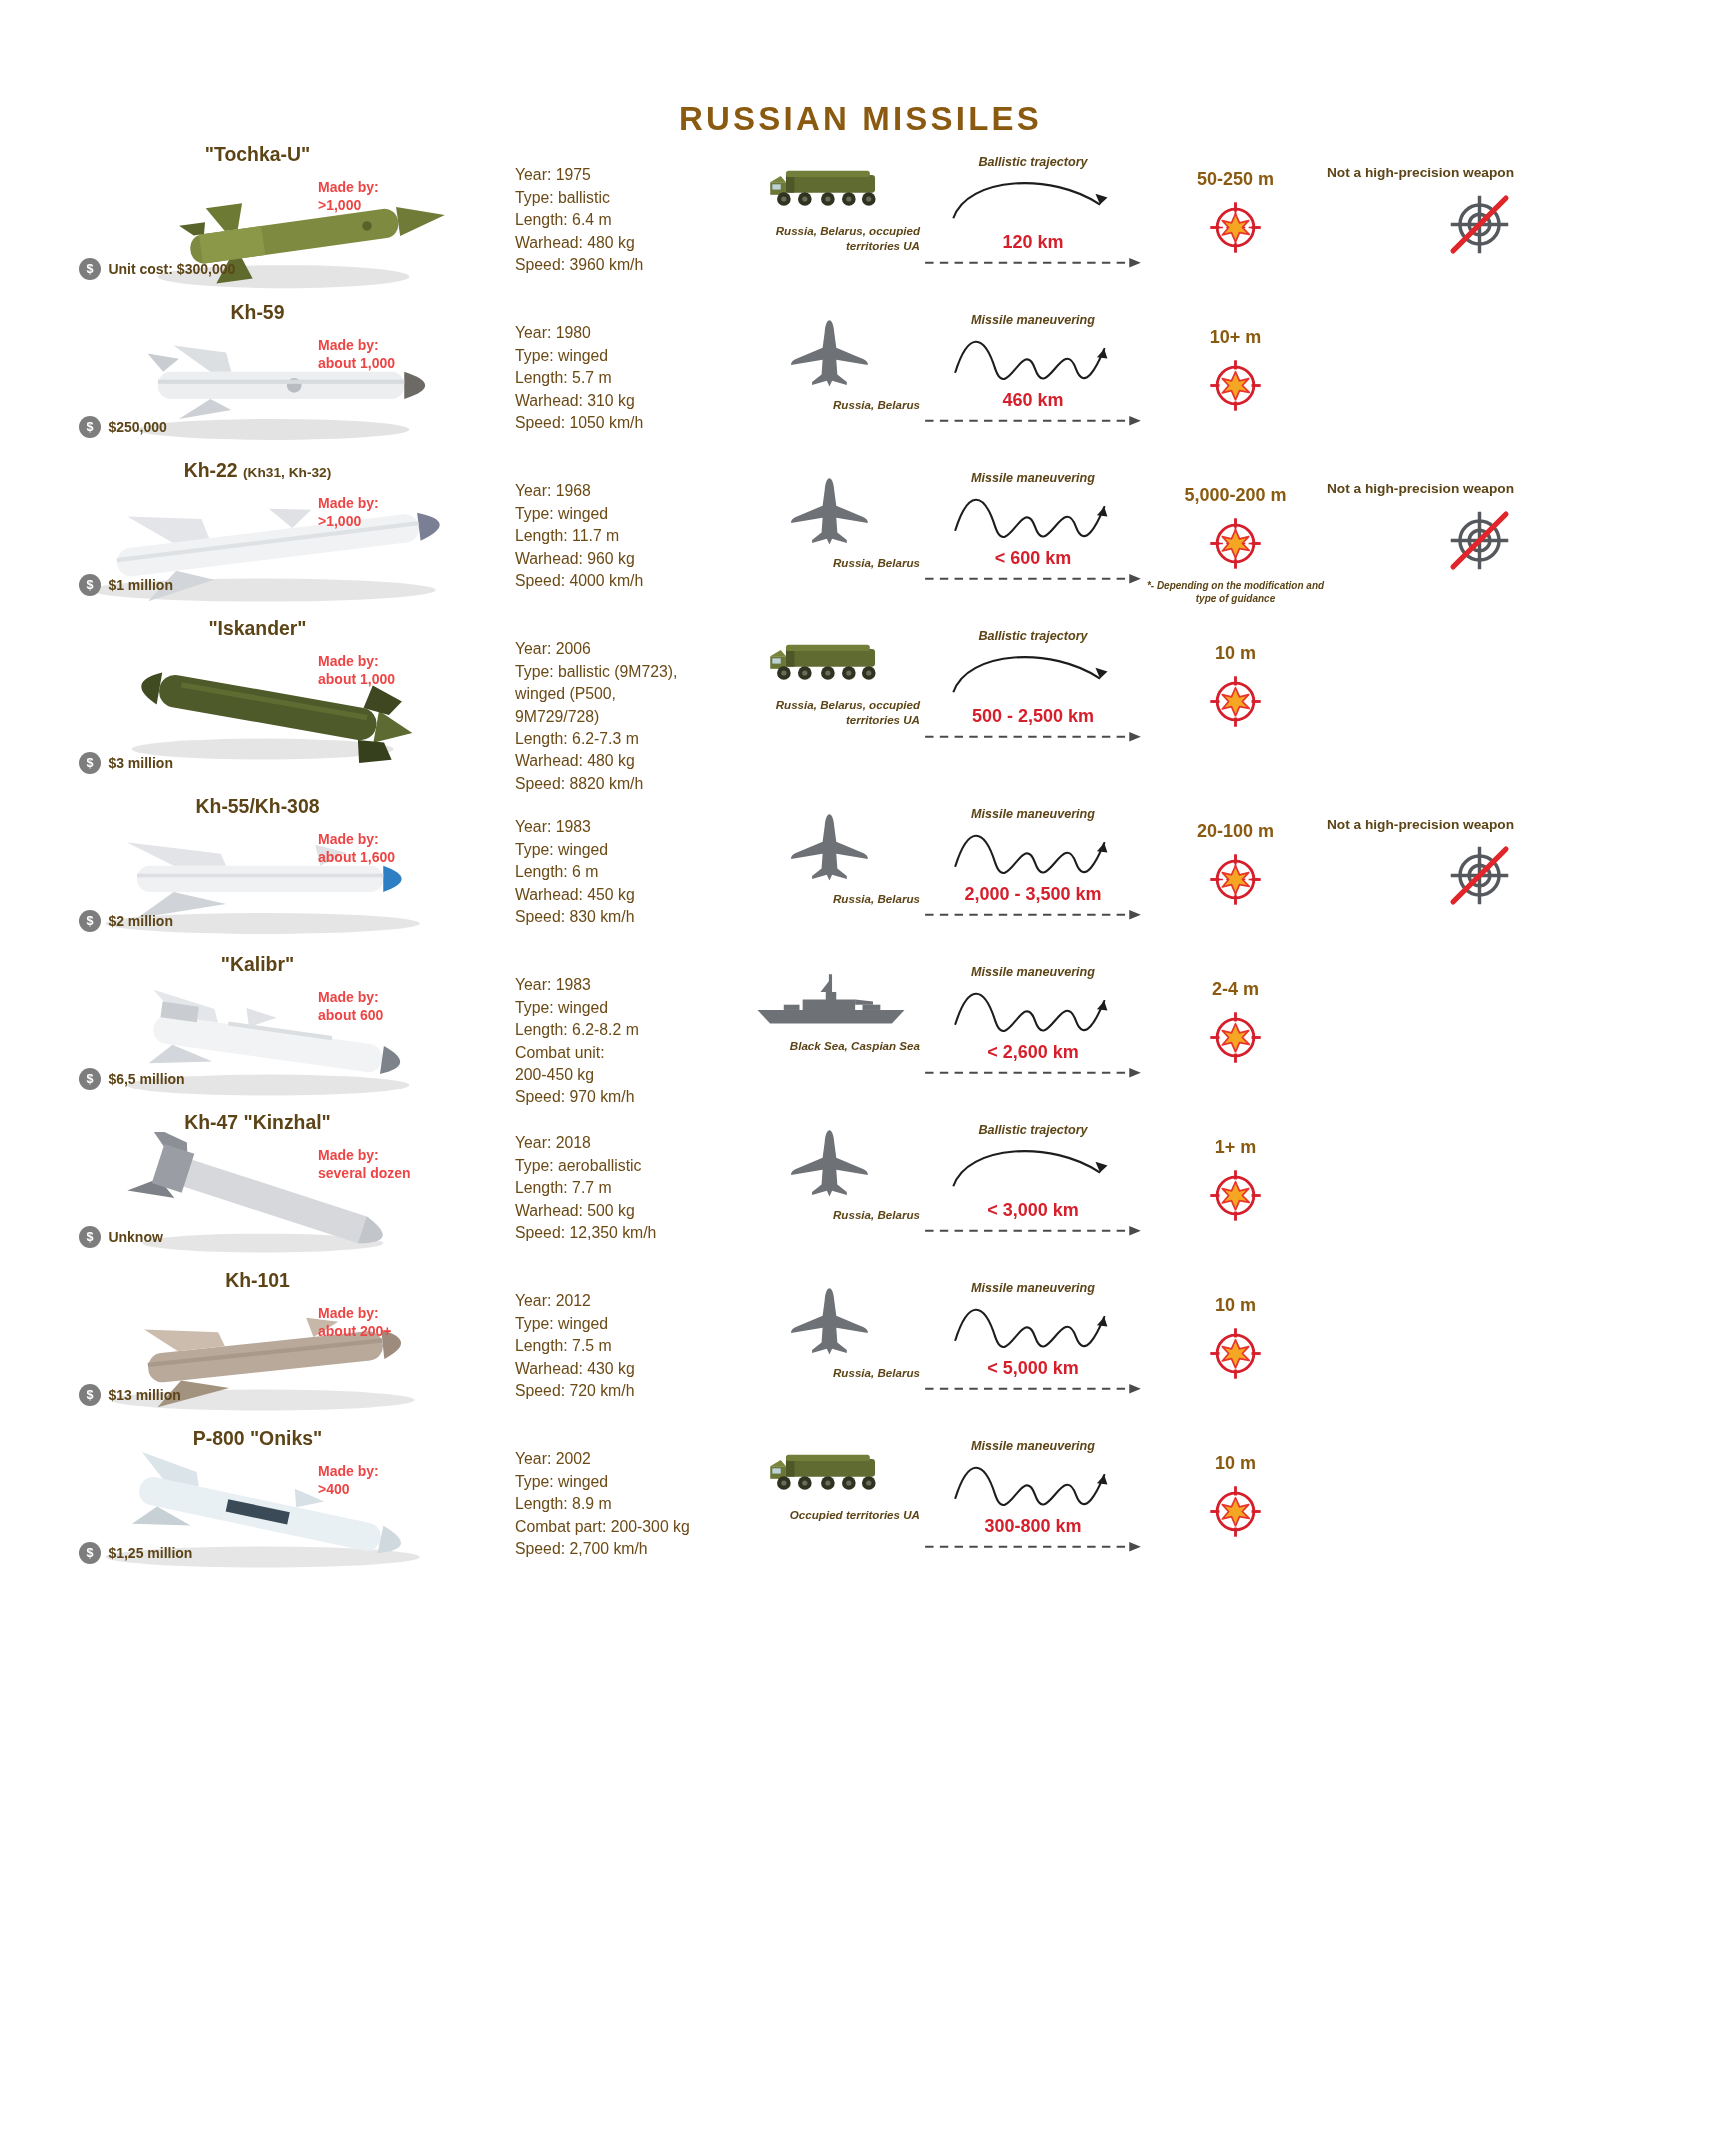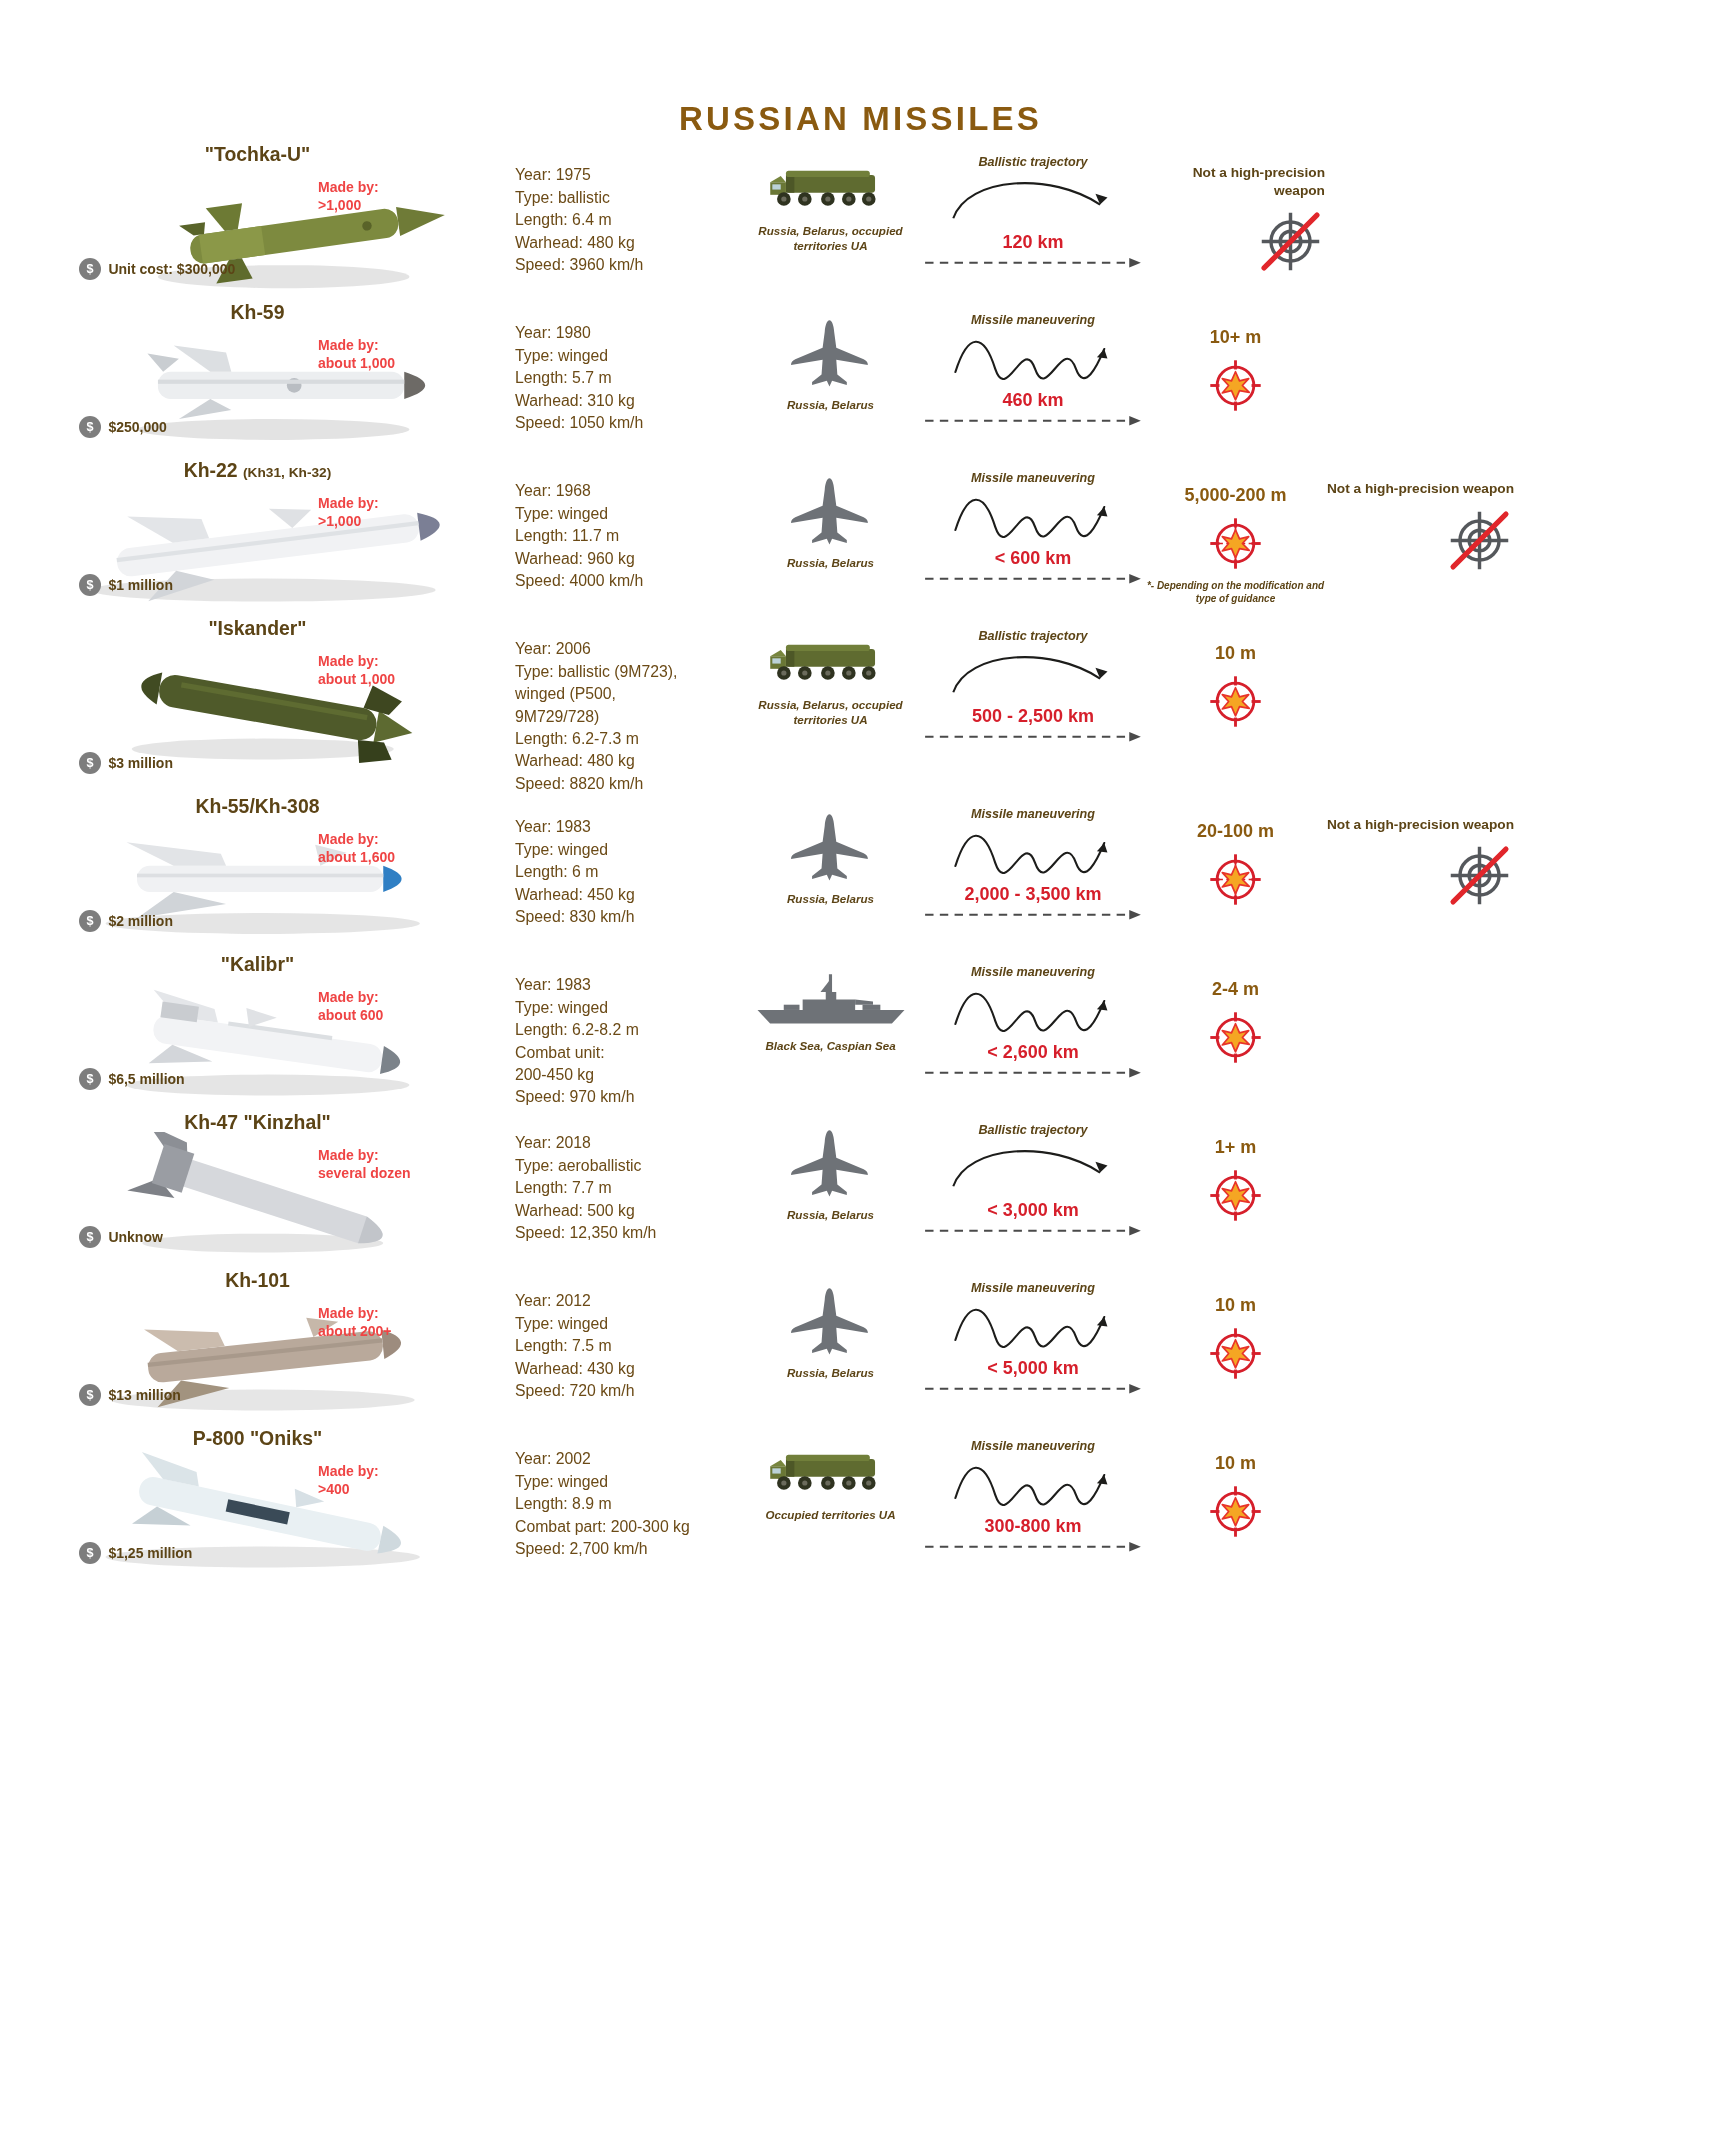--- a/index.html
+++ b/index.html
@@ -107,20 +107,21 @@
   
   .launch { text-align: center; padding-top: 15.8px; }
   .launch svg { display:block; margin: 0 auto; }
   .launch-label {
     margin-top: 6.3px;
     font-size: 11.6px;
     font-style: italic;
     font-weight: 700;
     color: #5c4416;
     line-height: 1.3;
+    text-align: right;
   }
 
   
   .traj { text-align: center; padding-top: 11.6px; position: relative; }
   .traj-type {
     font-size: 12.6px;
     font-style: italic;
     font-weight: 700;
     color: #5c4416;
     margin-bottom: 3.2px;
@@ -238,20 +239,35 @@
       <path d="M292 62 L276 46 L300 44 Z" fill="#1d1d1b" transform="rotate(22 292 62)"></path>
     </svg>
           </div>
       <div class="range">120 km</div>
       <div class="dashline"><svg width="221" height="11.6" viewBox="0 0 420 22" xmlns="http://www.w3.org/2000/svg">
     <line x1="4" y1="11" x2="392" y2="11" stroke="#4a4a4a" stroke-width="4" stroke-dasharray="16 12"></line>
     <path d="M392 2 L414 11 L392 20 Z" fill="#4a4a4a"></path>
   </svg></div>
     </div>
 
+    <div class="acc">
+      <div class="acc-val">50-250 m</div>
+      <div class="acc-target"><svg width="55" height="55" viewBox="0 0 96 96" xmlns="http://www.w3.org/2000/svg">
+    <circle cx="48" cy="48" r="32" fill="none" stroke="#d61f2b" stroke-width="5"></circle>
+    <line x1="48" y1="4" x2="48" y2="20" stroke="#d61f2b" stroke-width="5"></line>
+    <line x1="48" y1="76" x2="48" y2="92" stroke="#d61f2b" stroke-width="5"></line>
+    <line x1="4" y1="48" x2="20" y2="48" stroke="#d61f2b" stroke-width="5"></line>
+    <line x1="76" y1="48" x2="92" y2="48" stroke="#d61f2b" stroke-width="5"></line>
+
+    <line x1="6" y1="48" x2="90" y2="48" stroke="#d61f2b" stroke-width="3" stroke-dasharray="7 6"></line>
+    <line x1="48" y1="6" x2="48" y2="90" stroke="#d61f2b" stroke-width="3" stroke-dasharray="7 6"></line>
+    <path d="M48 24 L55 40 L71 36 L60 48 L72 60 L55 57 L48 73 L41 57 L25 61 L36 48 L25 36 L41 40 Z" fill="#f5a623" stroke="#e8342a" stroke-width="3" stroke-linejoin="round"></path>
+  </svg></div>
+      <div class="acc-note"></div>
+    </div>
 
     <div class="np">
 
         <div class="np-label">Not a high-precision weapon</div>
         <div class="np-icon"><svg width="69" height="69" viewBox="0 0 120 120" xmlns="http://www.w3.org/2000/svg">
     <circle cx="60" cy="60" r="34" fill="none" stroke="#55585c" stroke-width="6"></circle>
     <circle cx="60" cy="60" r="18" fill="none" stroke="#55585c" stroke-width="6"></circle>
     <line x1="60" y1="10" x2="60" y2="110" stroke="#55585c" stroke-width="6"></line>
     <line x1="10" y1="60" x2="110" y2="60" stroke="#55585c" stroke-width="6"></line>
     <line x1="14" y1="106" x2="106" y2="14" stroke="#e1262b" stroke-width="9" stroke-linecap="round"></line>

